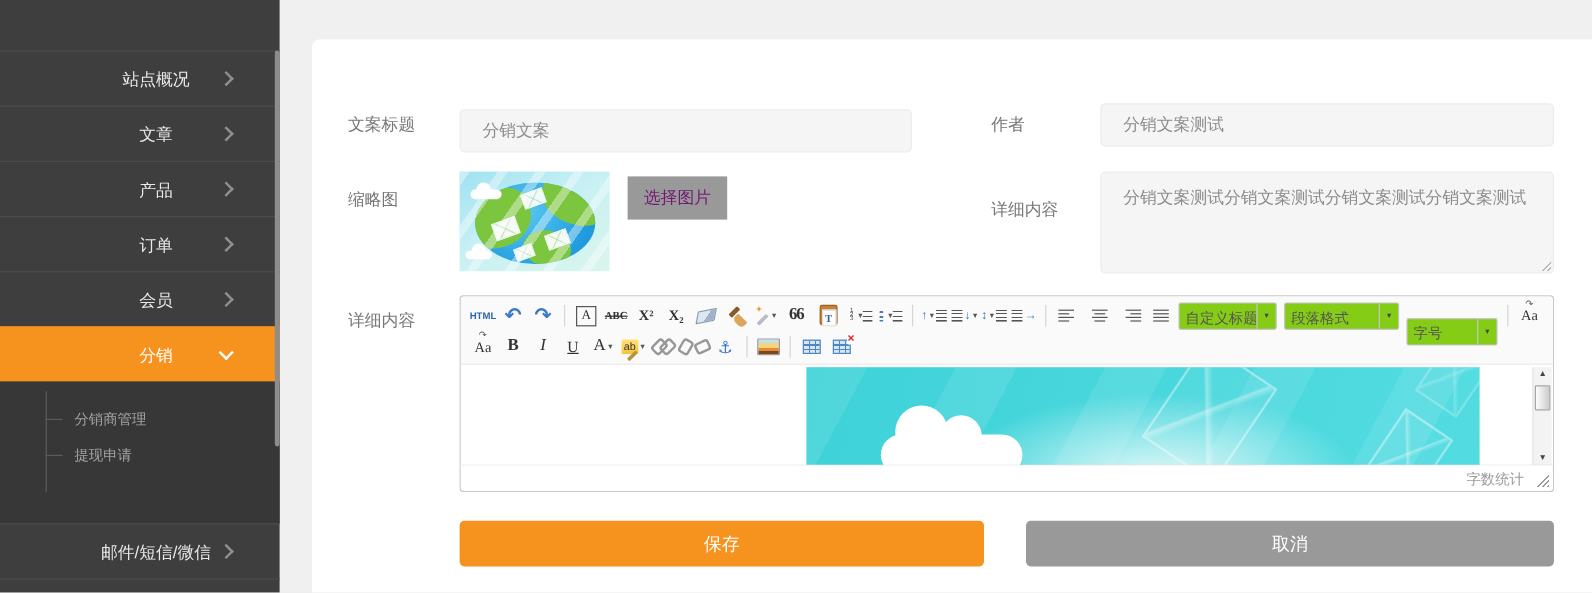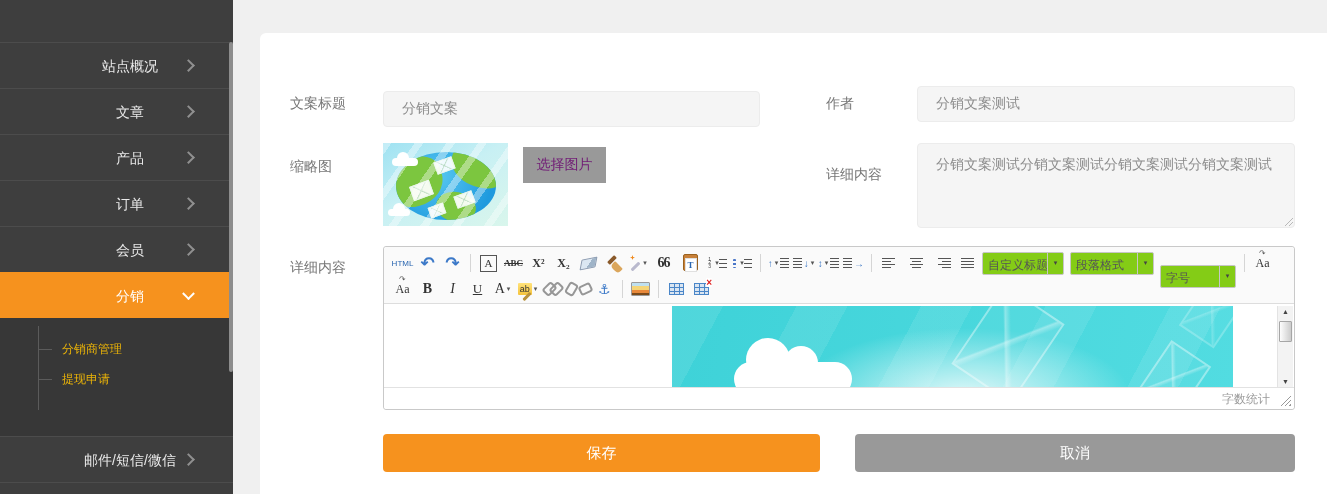--- a/index.html
+++ b/index.html
@@ -13,21 +13,21 @@
            color:#e9e9e9;font-size:14px;padding-left:27px;cursor:pointer;box-sizing:border-box;text-align:center;}
   .sb-item .chev{position:absolute;right:40px;top:50%;width:7px;height:7px;
                  border-top:2px solid #909090;border-right:2px solid #909090;
                  transform:translateY(-55%) rotate(45deg);}
   .sb-item.active{background:#f6921e;color:#fff;border-top-color:#f6921e;}
   .sb-item.active .chev{border-color:#fff;transform:translateY(-75%) rotate(135deg);}
   .sb-item.partial{height:7px;}
   .sb-sub{position:relative;background:#373737;height:118px;padding-top:16px;box-sizing:content-box;height:102px;}
   .sb-sub::before{content:"";position:absolute;left:38px;top:8px;height:84px;width:1px;background:#5b5b5b;}
   .sb-subitem{position:relative;height:30px;line-height:30px;padding-left:62px;
-              font-size:12px;color:#eab308;cursor:pointer;}
+              font-size:12px;color:#a3a3a3;cursor:pointer;}
   .sb-subitem::before{content:"";position:absolute;left:38px;top:15px;width:14px;height:1px;background:#5b5b5b;}
   .sb-scroll{position:absolute;right:0;top:42px;width:4px;height:330px;background:#8d8d8d;border-radius:2px;}
 
   
   .panel{position:absolute;left:260px;top:33px;width:1067px;height:461px;background:#fff;border-radius:6px 0 0 0;}
   .lbl{position:absolute;font-size:14px;color:#777;}
   .inp{position:absolute;background:#f5f5f5;border:1px solid #ececec;border-radius:4px;
        font-size:14px;color:#8c8c8c;padding:0 18px;box-sizing:border-box;outline:none;
        font-family:inherit;}
   textarea.inp{padding-top:10px;resize:none;line-height:20px;}
@@ -60,21 +60,21 @@
   .editor{position:absolute;left:123px;top:213px;width:912px;height:164px;border:1px solid #c9c9c9;
           border-radius:3px;box-sizing:border-box;background:#fff;}
   .ed-toolbar{height:57px;background:#fafafa;border-bottom:1px solid #ddd;border-radius:3px 3px 0 0;
               padding:3px 0 0 6px;box-sizing:border-box;}
   .tb{display:flex;align-items:center;height:26px;}
   .tbi{position:relative;min-width:25px;height:22px;display:inline-flex;align-items:center;
        justify-content:center;font-size:13px;color:#333;cursor:pointer;}
   .tbi .g{display:inline-flex;align-items:center;justify-content:center;}
   .tb-sep{width:1px;height:18px;background:#d5d5d5;margin:0 5px;}
   .tb-caret{font-size:7px;color:#555;margin-left:2px;}
-  .i-html .g{font-weight:normal;font-size:8px;color:#2a66b0;}
+  .i-html .g{font-weight:bold;font-size:8px;color:#2a66b0;}
   .i-arrow .g{color:#3c79c8;font-size:17px;font-weight:bold;}
   .i-boxa .g{border:1px solid #555;width:15px;height:15px;font-family:"Liberation Serif",serif;font-size:11px;}
   .i-strike .g{font-family:"Liberation Serif",serif;font-weight:bold;font-size:9px;text-decoration:line-through;text-align:right;}
   .i-serif .g{font-family:"Liberation Serif",serif;font-weight:bold;font-size:12px;}
   .i-eraser .g{width:13px;height:9px;border:1px solid #8a9ab0;border-radius:1px;
       background:linear-gradient(115deg,#dbe7f2 55%,#9fb4c8 55%);transform:skewX(-22deg) rotate(-12deg);}
   .i-brush .g{width:4px;height:10px;background:#8a5a2b;transform:rotate(45deg);margin-bottom:7px;margin-right:4px;border-radius:1px;}
   .i-brush::after{content:"";position:absolute;right:4px;bottom:3px;width:11px;height:7px;
       background:#dba65c;border-radius:1px 1px 4px 4px;transform:rotate(45deg);}
   .i-wand .g{width:11px;height:3px;background:#b9b9cd;border-radius:1px;transform:rotate(-45deg);margin-top:6px;}
@@ -310,21 +310,21 @@
             <span class="tbi align a-j">
               <i></i>
               <i></i>
               <i></i>
               <i></i>
             </span>
             <div class="tb-select" style="width: 82px;">
               <span class="lab">自定义标题</span>
               <span class="car">▾</span>
             </div>
-            <div class="tb-select" style="width: 84px;">
+            <div class="tb-select" style="width: 96px;">
               <span class="lab">段落格式</span>
               <span class="car">▾</span>
             </div>
             <div class="tb-select" style="width: 76px; margin-top: 26px;">
               <span class="lab">字号</span>
               <span class="car">▾</span>
             </div>
             <div class="tb-sep"></div>
             <span class="tbi i-case">
               <span class="g">Aa</span>

